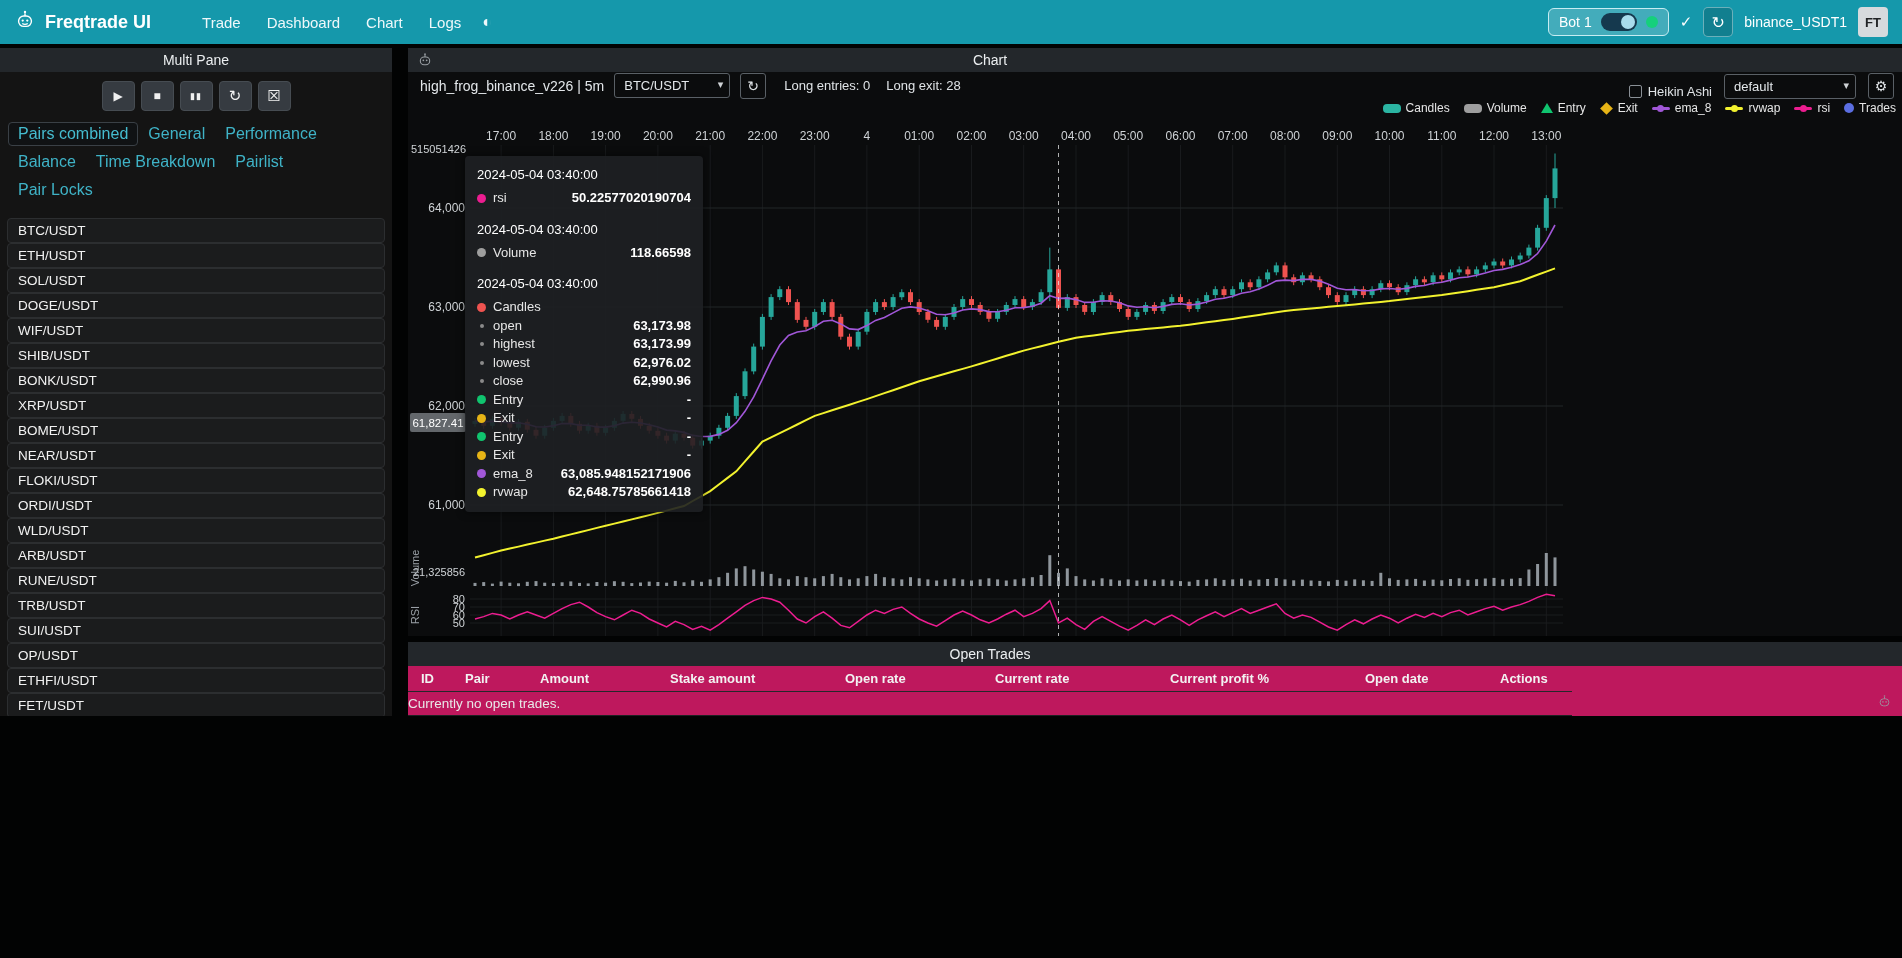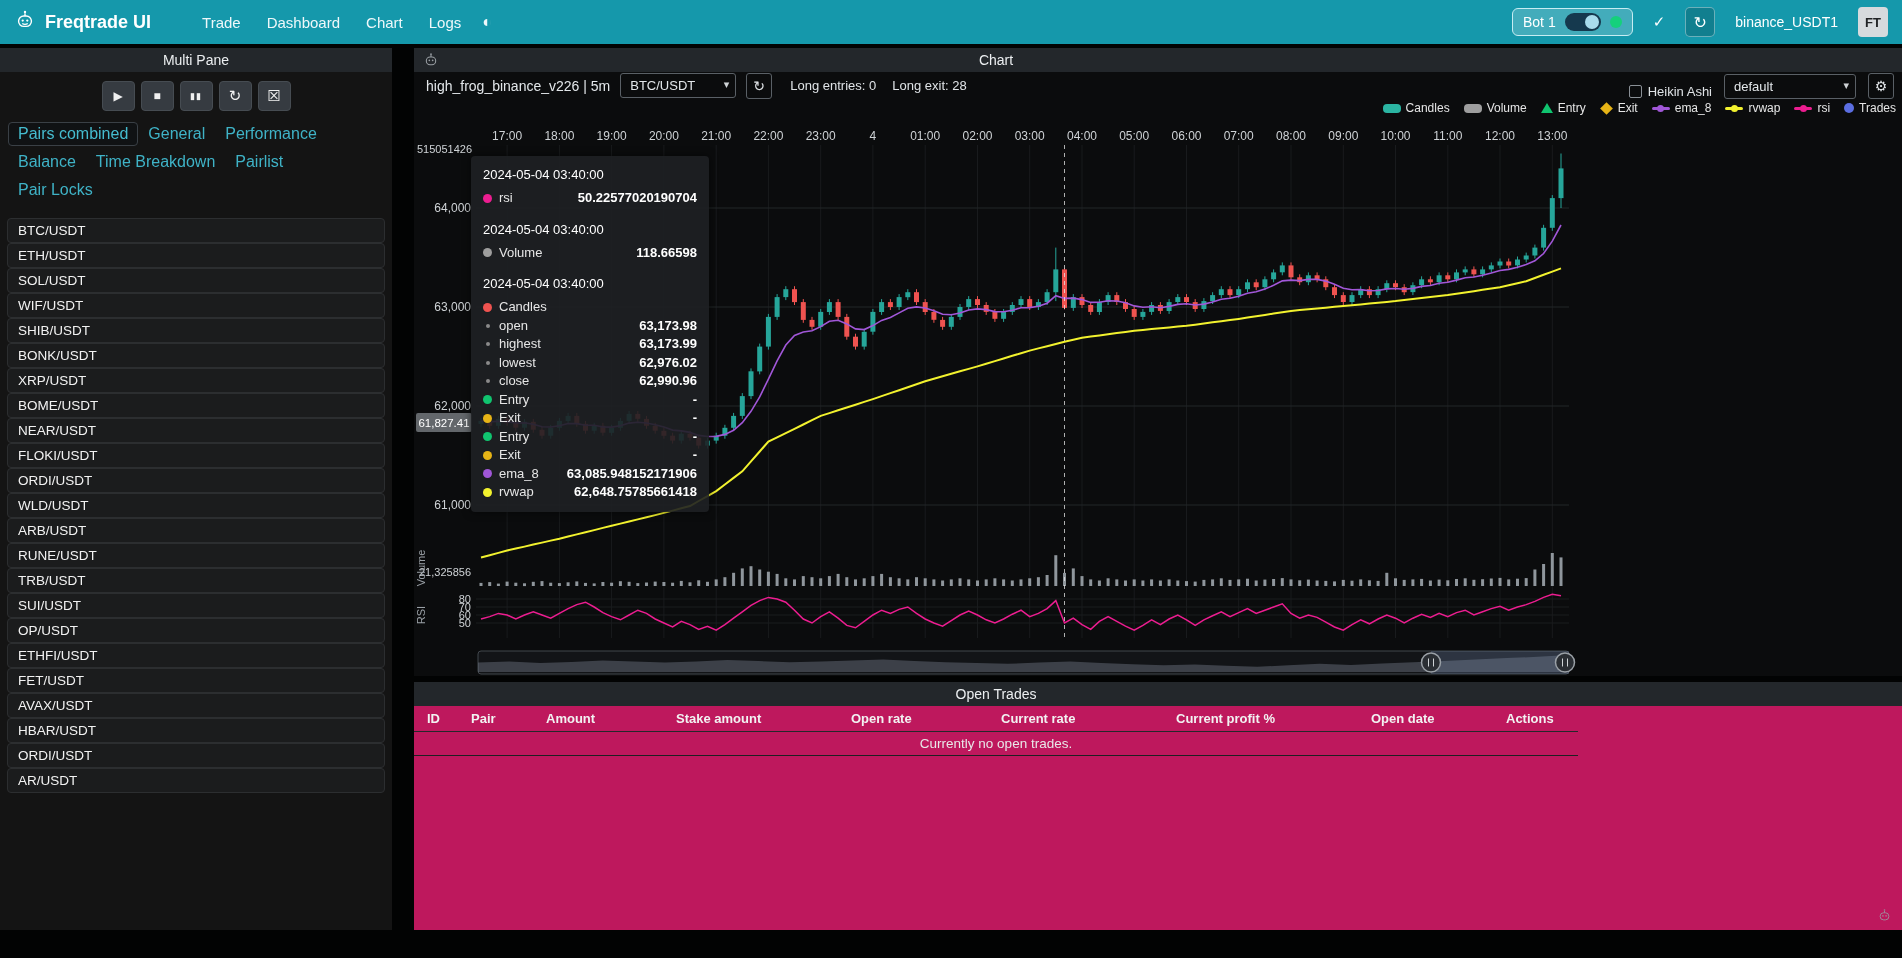--- a/index.html
+++ b/index.html
@@ -6,37 +6,37 @@
   html,body{width:1902px;height:958px;overflow:hidden;background:#020303;
     font-family:"Liberation Sans",sans-serif;color:#e8e8e8;-webkit-font-smoothing:antialiased}
   svg text{font-family:"Liberation Sans",sans-serif}
 
   
   .navbar{height:44px;background:#1598ab;display:flex;align-items:center;padding:0 14px}
   .brand{display:flex;align-items:center;gap:9px;font-size:18px;font-weight:700;color:#fff;margin-right:38px;cursor:pointer}
   .nav-links{display:flex;align-items:center}
   .nav-link{color:#eef8fa;font-size:15px;margin:0 13px;cursor:pointer}
   .theme-icon{color:#eef8fa;font-size:16px;margin-left:8px;cursor:pointer}
-  .nav-right{margin-left:auto;display:flex;align-items:center;gap:20px}
+  .nav-right{margin-left:auto;display:flex;align-items:center;gap:11px}
   .bot-box{display:flex;align-items:center;gap:9px;background:rgba(255,255,255,.20);
     border:1px solid #c6ecf2;border-radius:6px;padding:4px 10px}
   .bot-name{font-size:14px;color:#fff}
   .toggle{width:36px;height:18px;border-radius:9px;background:#15394e;position:relative;cursor:pointer}
   .toggle .knob{position:absolute;right:2px;top:2px;width:14px;height:14px;border-radius:50%;background:#a8dcec}
   .status-dot{width:12px;height:12px;border-radius:50%;background:#15d07c}
   .nav-check{color:#fff;font-size:15px}
   .nav-icon-btn{width:30px;height:30px;border-radius:5px;background:rgba(0,0,0,.16);
     border:1px solid rgba(255,255,255,.38);color:#fff;display:flex;align-items:center;justify-content:center;
     font-size:16px;cursor:pointer}
   .exchange-label{font-size:14px;color:#fff}
   .avatar{width:30px;height:30px;border-radius:4px;background:#d6dadd;color:#202325;font-weight:700;
     font-size:13px;display:flex;align-items:center;justify-content:center;cursor:pointer}
 
   
-  .content{display:flex;gap:22px;padding-top:4px;height:886px}
+  .content{display:flex;gap:16px;padding-top:4px;height:672px}
   .panel-header{height:24px;background:#23272b;display:flex;align-items:center;justify-content:center;
     font-size:14px;color:#eceff1;position:relative;flex:none}
   .inner-title{position:absolute;left:0;top:0;width:1164px;height:24px;line-height:24px;text-align:center}
 
   
   .sidebar{width:392px;flex:none;background:#141414;display:flex;flex-direction:column;overflow:hidden}
   .controls-row{display:flex;justify-content:center;gap:6px;margin:9px 0 7px}
   .ctl-btn{width:33px;height:30px;background:#363b41;border:1px solid #464c52;border-radius:4px;
     color:#f0f0f0;font-size:12px;display:flex;align-items:center;justify-content:center;cursor:pointer}
   .tabs-wrap{display:flex;flex-wrap:wrap;padding:4px 8px 8px;row-gap:4px}
@@ -85,21 +85,21 @@
   .tt-dot{width:9px;height:9px;border-radius:50%;margin-right:7px;flex:none}
   .tt-bullet{width:4px;height:4px;border-radius:50%;background:#8a8a8a;margin:0 9px 0 3px;flex:none}
   .tt-label{color:#e6e6e6}
   .tt-value{margin-left:auto;font-weight:700;color:#fff;padding-left:14px;white-space:nowrap}
 
   
   .trades{flex:1;background:#be185d;display:flex;flex-direction:column;position:relative}
   .trades-table{position:relative}
   .tr-head{position:relative;height:26px;border-bottom:1px solid #26282b;width:1164px}
   .th-cell{position:absolute;top:5px;font-size:13px;font-weight:700;color:#f2f2f2;white-space:nowrap}
-  .tr-empty{width:1164px;height:24px;line-height:24px;text-align:center;font-size:13.5px;
+  .tr-empty{width:1164px;height:24px;line-height:24px;text-align:left;font-size:13.5px;
     border-bottom:1px solid #1e2022;color:#e8e8e8}
   .corner-bot{position:absolute;right:10px;bottom:3px;opacity:.8;cursor:pointer}
 </style>
 </head>
 <body>
 
 <div class="navbar">
   <div class="brand">
     <span>
       <svg width="22" height="22" viewBox="0 0 24 24" fill="none" stroke="#fff" stroke-width="1.5">
@@ -155,20 +155,21 @@
         <span class="tab">Performance</span>
         <span class="tab">Balance</span>
         <span class="tab">Time Breakdown</span>
         <span class="tab">Pairlist</span>
         <span class="tab">Pair Locks</span>
       </div>
     <div class="pair-list">
         <div class="pair-item">BTC/USDT</div>
         <div class="pair-item">ETH/USDT</div>
         <div class="pair-item">SOL/USDT</div>
+        <div class="pair-item">DOGE/USDT</div>
         <div class="pair-item">WIF/USDT</div>
         <div class="pair-item">SHIB/USDT</div>
         <div class="pair-item">BONK/USDT</div>
         <div class="pair-item">XRP/USDT</div>
         <div class="pair-item">BOME/USDT</div>
         <div class="pair-item">NEAR/USDT</div>
         <div class="pair-item">FLOKI/USDT</div>
         <div class="pair-item">ORDI/USDT</div>
         <div class="pair-item">WLD/USDT</div>
         <div class="pair-item">ARB/USDT</div>

